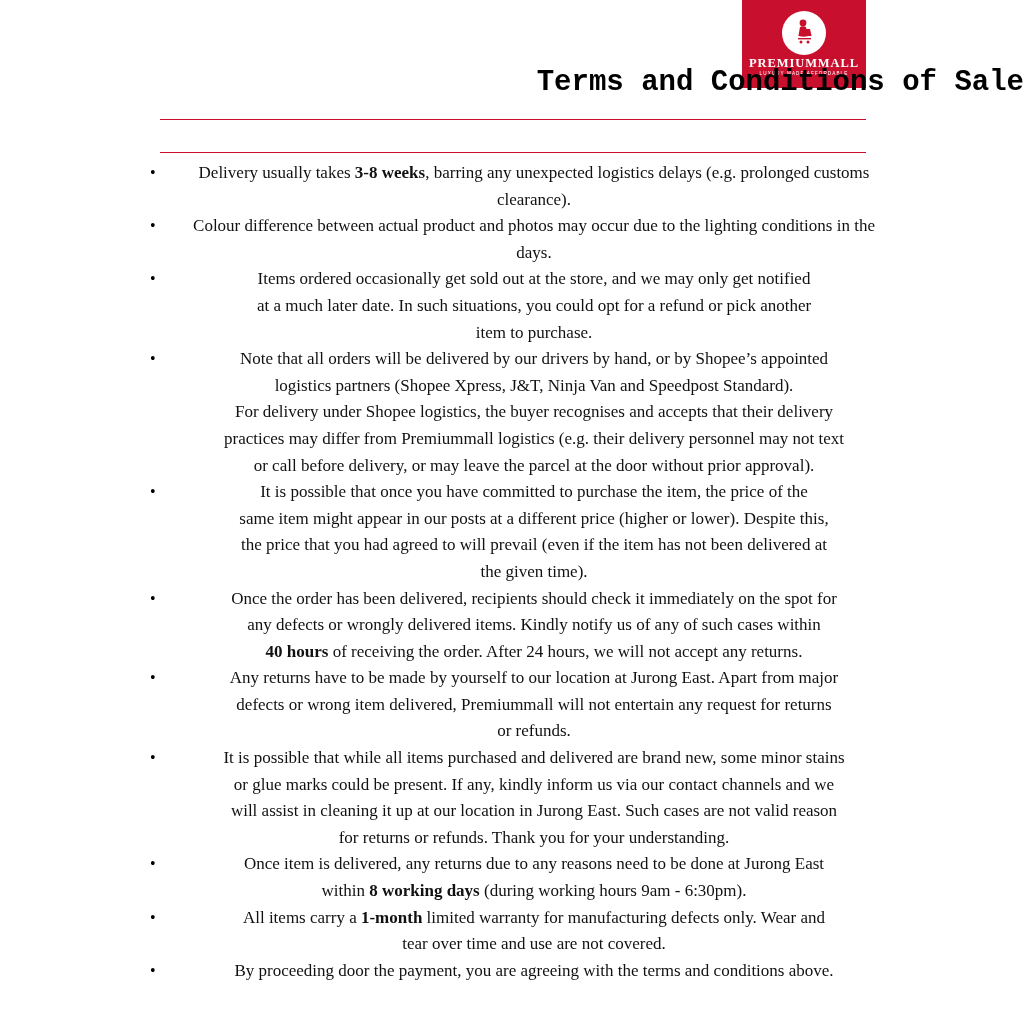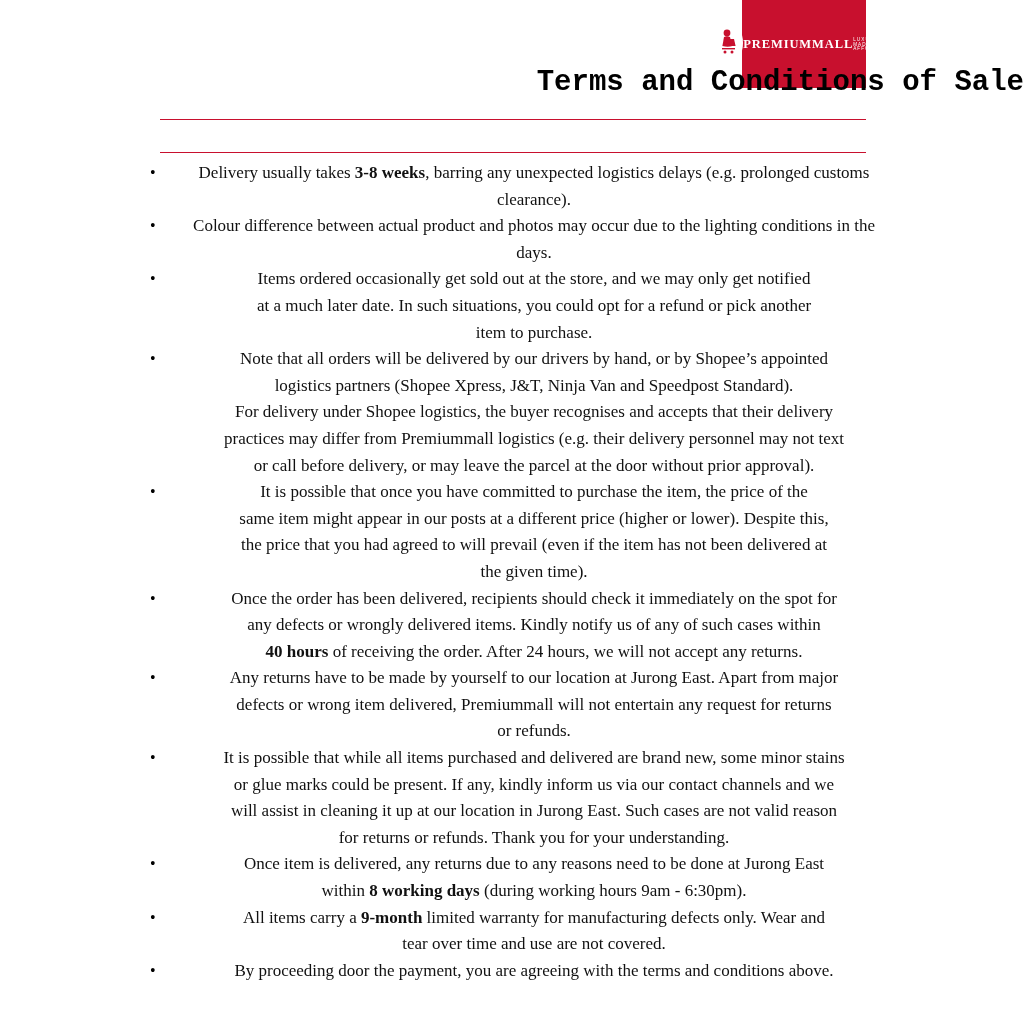--- a/index.html
+++ b/index.html
@@ -25,21 +25,21 @@
 
   
   .logo-box {
     position: absolute;
     top: 0;
     left: 742px;
     width: 124px;
     height: 88px;
     background: #c8102e;
     display: flex;
-    flex-direction: row;
+    flex-direction: column;
     align-items: center;
     justify-content: center;
   }
   .logo-circle {
     width: 44px;
     height: 44px;
     border-radius: 50%;
     background: #ffffff;
     display: flex;
     align-items: center;
@@ -188,21 +188,21 @@
       <div class="bullet-item">
         <div class="bullet-mark">•</div>
         <div class="bullet-text">It is possible that while all items purchased and delivered are brand new, some minor stains<br>or glue marks could be present. If any, kindly inform us via our contact channels and we<br>will assist in cleaning it up at our location in Jurong East. Such cases are not valid reason<br>for returns or refunds. Thank you for your understanding.</div>
       </div>
       <div class="bullet-item">
         <div class="bullet-mark">•</div>
         <div class="bullet-text">Once item is delivered, any returns due to any reasons need to be done at Jurong East<br>within <b>8 working days</b> (during working hours 9am - 6:30pm).</div>
       </div>
       <div class="bullet-item">
         <div class="bullet-mark">•</div>
-        <div class="bullet-text">All items carry a <b>9-month</b> limited warranty for manufacturing defects only. Wear and<br>tear over time and use are not covered.</div>
+        <div class="bullet-text">All items carry a <b>1-month</b> limited warranty for manufacturing defects only. Wear and<br>tear over time and use are not covered.</div>
       </div>
       <div class="bullet-item">
         <div class="bullet-mark">•</div>
         <div class="bullet-text">By proceeding door the payment, you are agreeing with the terms and conditions above.</div>
       </div>
     </div>
 
 </div>
 
 </body></html>

